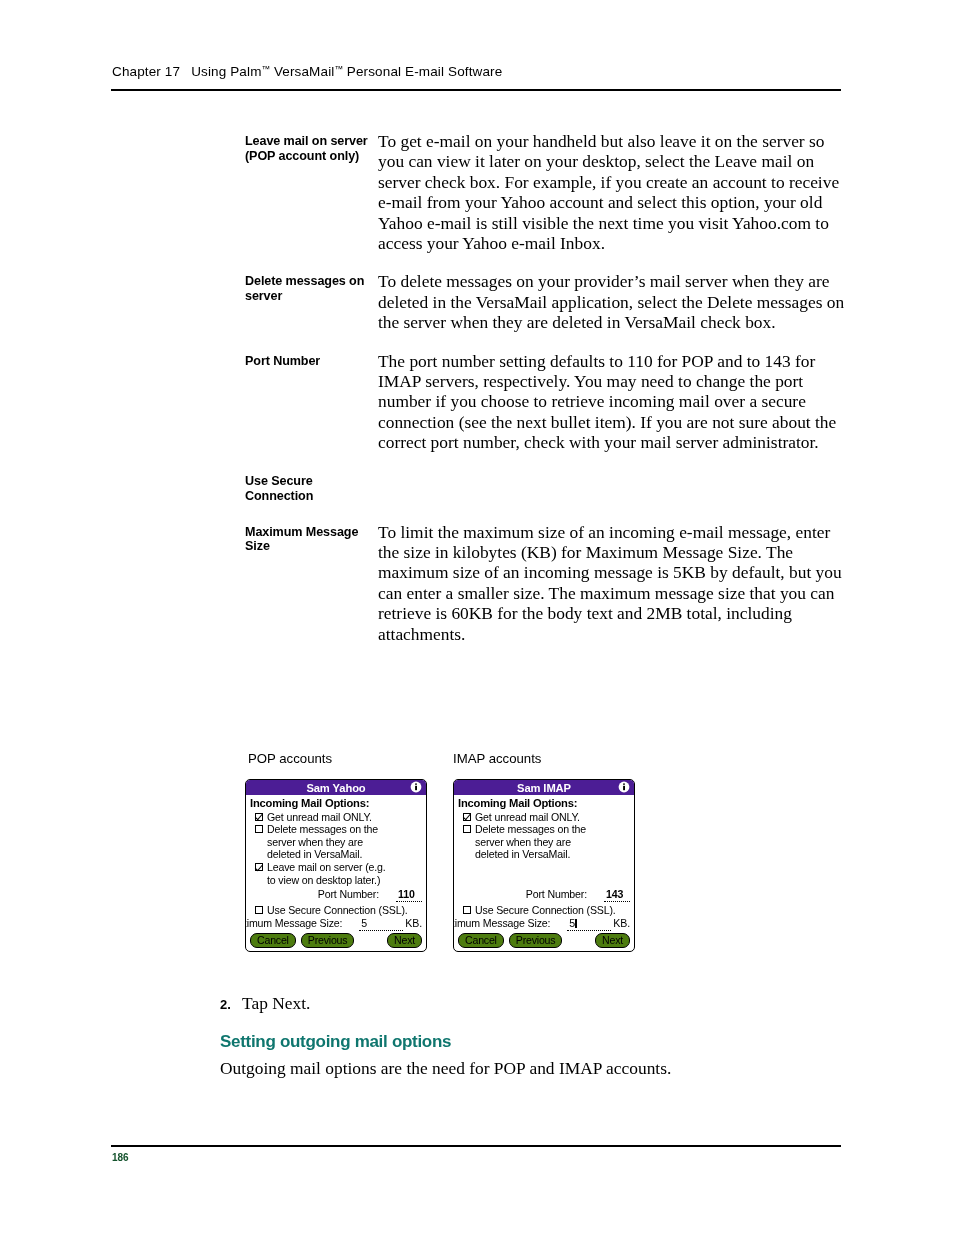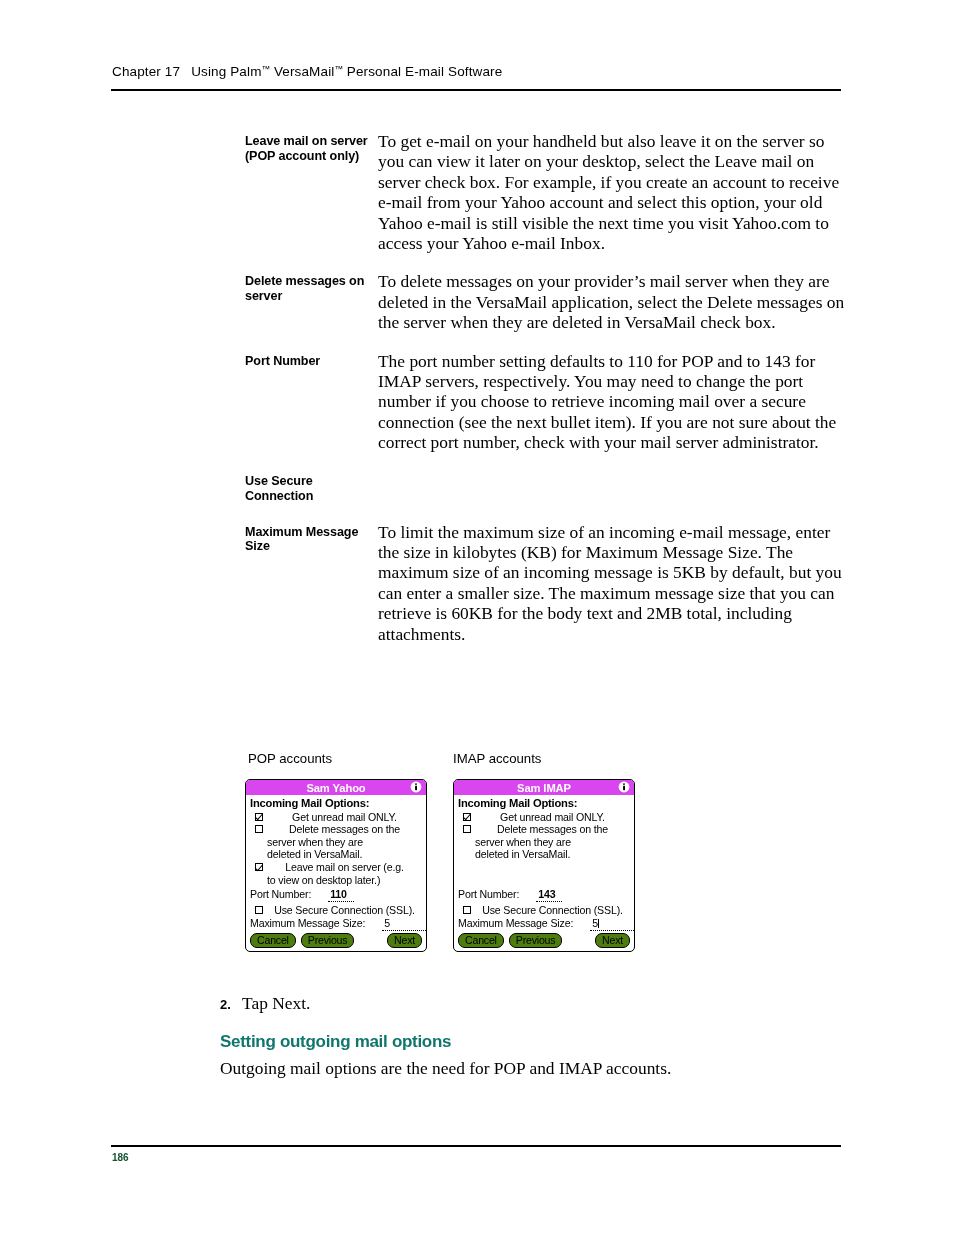--- a/index.html
+++ b/index.html
@@ -97,21 +97,21 @@
     background: #fff;
     font-family: "Liberation Sans", sans-serif;
     overflow: hidden;
   }
   .palm-pop  { left: 245px; top: 779px; }
   .palm-imap { left: 453px; top: 779px; }
 
   .palm-title {
     position: relative;
     height: 15px;
-    background: #d946ef;
+    background: #4c1d95;
     color: #fff;
     font-size: 11.2px;
     font-weight: bold;
     letter-spacing: -0.1px;
     display: flex;
     align-items: center;
     justify-content: center;
     text-align: center;
   }
   .info-icon {
@@ -154,29 +154,30 @@
     content: "";
     position: absolute;
     left: 0.6px;
     top: -1.6px;
     width: 3.3px;
     height: 6.6px;
     border: solid #000;
     border-width: 0 1.5px 1.5px 0;
     transform: rotate(40deg);
   }
-  .cbtext { flex: 1 1 auto; text-align: center; }
+  .cbtext { flex: 1 1 auto; }
   .cb-indent { margin-left: 17px; }
   .spacer-imap { height: 25px; }
 
   .fieldline {
     display: flex;
     align-items: baseline;
     margin-top: 2px;
     white-space: nowrap;
+    justify-content: flex-end;
   }
   .fieldline.tight { margin-top: 1px; }
   .fldval {
     border-bottom: 1.2px dotted #000;
     padding: 0 2px 0 2px;
     margin-left: 17px;
     display: inline-block;
     font-weight: bold;
     min-width: 22px;
     position: relative;

